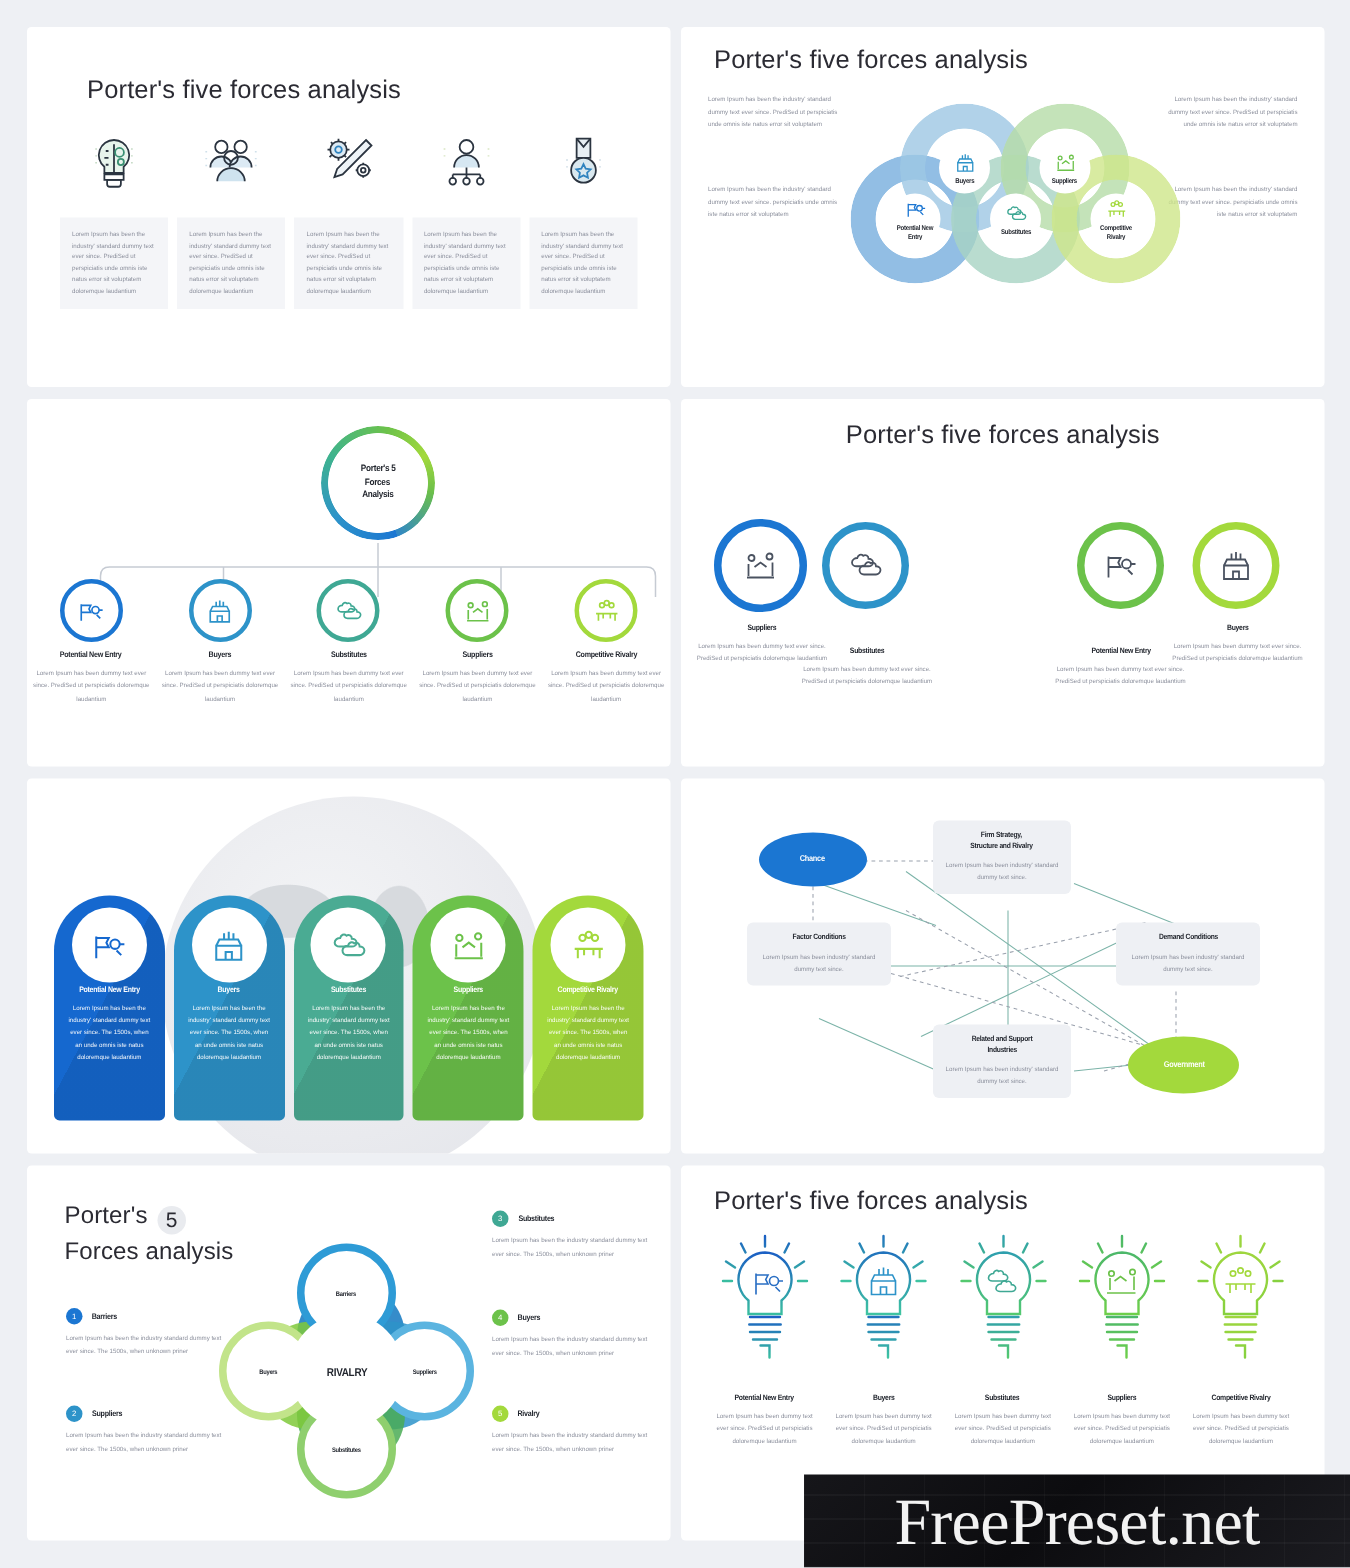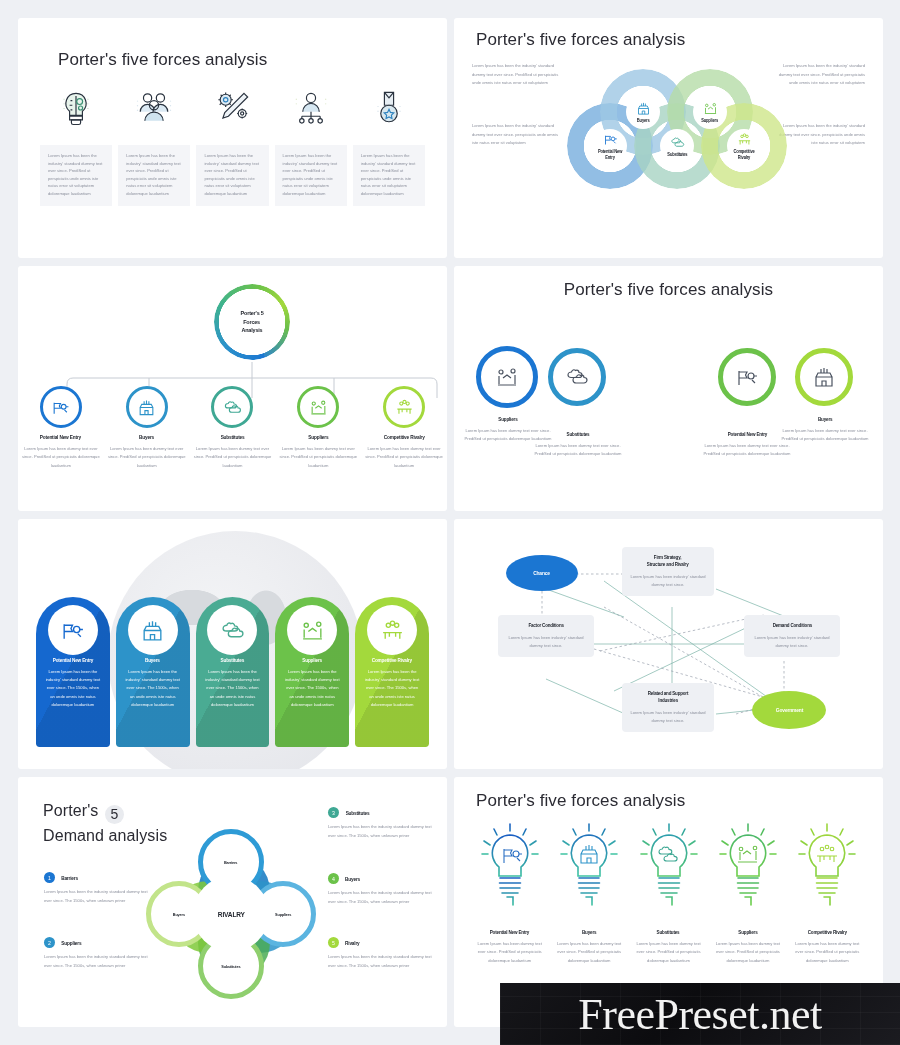--- a/index.html
+++ b/index.html
@@ -172,21 +172,21 @@
 
   
   .s8 .title { margin: 14px 0 0 22px; }
   .s8-row { display: flex; margin: 10px 16px 0; }
   .s8-col { flex: 1; display: flex; flex-direction: column; align-items: center; }
   .s8-name { font-size: 5.2px; color: #22262e; margin-top: 8px; }
   .s8-desc { font-size: 4.1px; line-height: 2.05; color: #8b8f9c; text-align: center; margin-top: 5px; width: 70px; }
 
   
   .wm {
-    position: absolute; right: 0; bottom: 0; width: 400px; height: 62px;
+    position: absolute; right: 0; bottom: 0; width: 364px; height: 62px;
     background:
       repeating-linear-gradient(0deg, rgba(255,255,255,.035) 0 1px, transparent 1px 16px),
       repeating-linear-gradient(90deg, rgba(255,255,255,.03) 0 1px, transparent 1px 40px),
       linear-gradient(135deg, #16161a 0%, #0c0c0f 45%, #1b1b20 100%);
     display: flex; align-items: center; justify-content: center;
   }
   .wm span {
     font-family: "Liberation Serif", serif;
     font-size: 44px; color: #f2f2f2; letter-spacing: -.5px;
   }
@@ -615,21 +615,21 @@
 
     <div class="ellipse" style="left:298px;top:172px;width:74px;height:38px;background:#a3d93c">
       <span class="cond">Government</span>
     </div>
   </div>
 
   <div class="slide s7">
     <div class="title">
       <span>Porter's</span>
       <span class="s7-badge">5</span><br>
-      <span>Demand analysis</span>
+      <span>Forces analysis</span>
     </div>
 
     <div class="s7-petal" style="left:180px;top:78px;width:72px;height:72px;background:#1f7fc4;opacity:.9"></div>
     <div class="s7-petal" style="left:206px;top:104px;width:72px;height:72px;background:#2d93c9;opacity:.85"></div>
     <div class="s7-petal" style="left:180px;top:130px;width:72px;height:72px;background:#4aab55;opacity:.85"></div>
     <div class="s7-petal" style="left:154px;top:104px;width:72px;height:72px;background:#7fc93a;opacity:.85"></div>
 
     <div class="s7-orb" style="left:180px;top:52px;width:66px;height:66px;border:5px solid #2e9bd6">
         <span class="cond">Barriers</span>
       </div>

